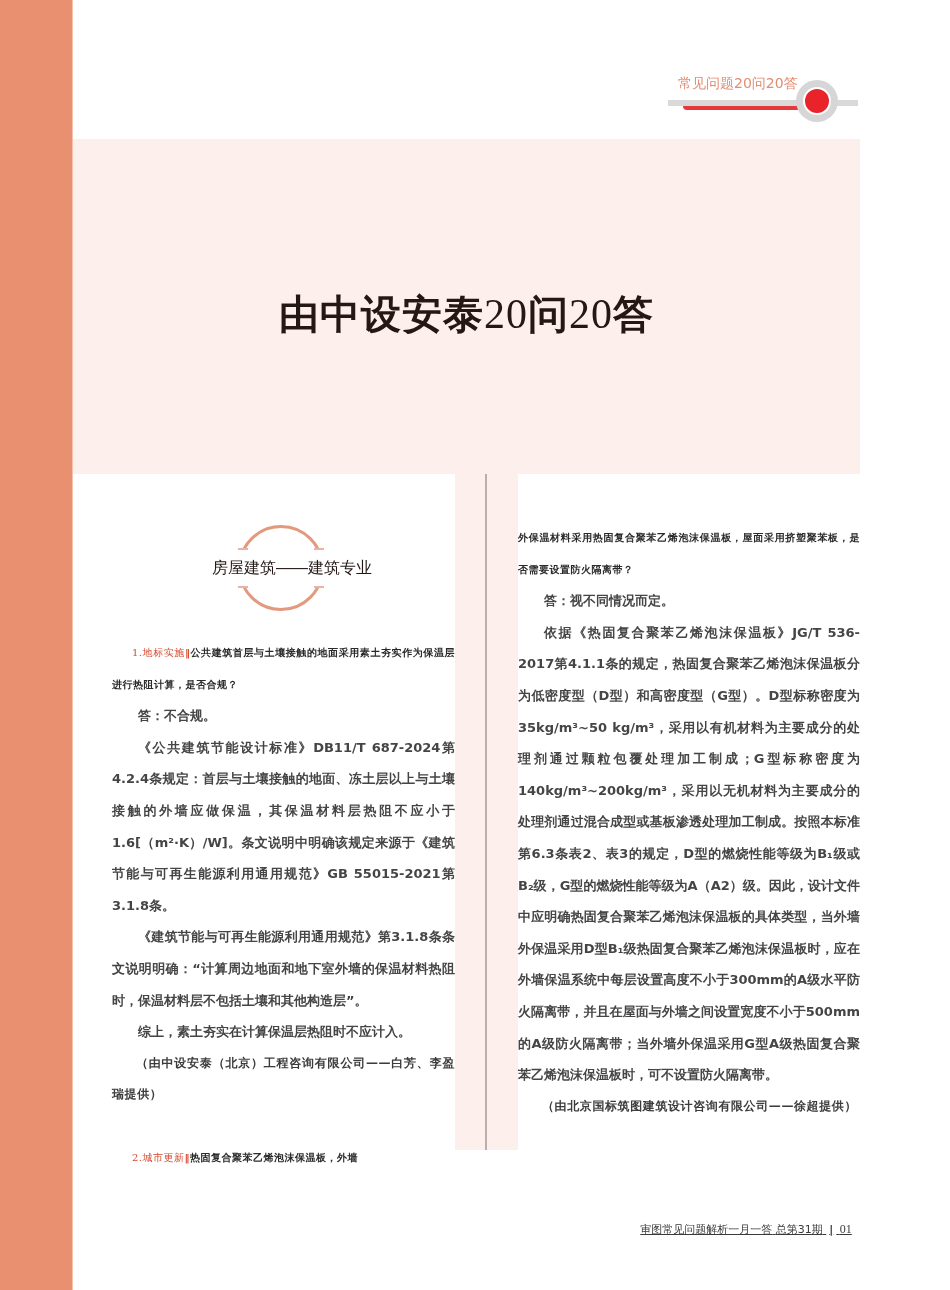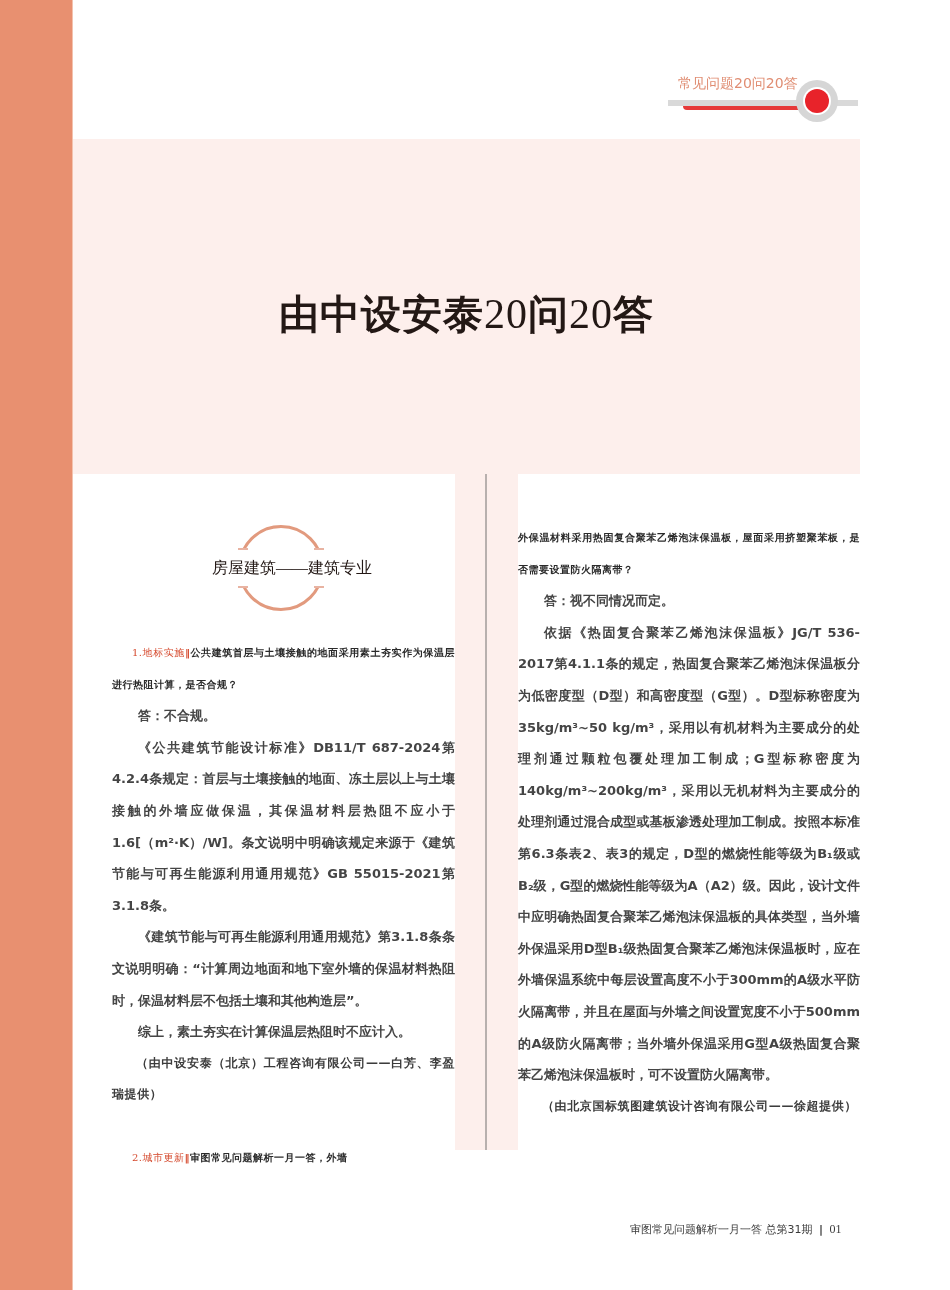--- a/index.html
+++ b/index.html
@@ -30,37 +30,37 @@
   .gutter-line { position: absolute; left: 485px; top: 474px; width: 2px; height: 676px; background: #b8b0ae; }
 
   
   .section-badge { position: absolute; left: 182px; top: 525px; width: 220px; height: 90px; }
   .arc-top { position: absolute; left: 56px; top: 0px; width: 86px; height: 86px; border-radius: 50%; border: 3px solid #e29a7e; box-sizing: border-box; clip-path: polygon(0 0, 100% 0, 100% 28%, 0 28%); }
   .arc-bottom { position: absolute; left: 56px; top: 0px; width: 86px; height: 86px; border-radius: 50%; border: 3px solid #e29a7e; box-sizing: border-box; clip-path: polygon(0 72%, 100% 72%, 100% 100%, 0 100%); }
   .arc-tick-l { position: absolute; left: 56px; top: 23px; width: 10px; height: 2px; background: #e8b3a2; }
   .arc-tick-r { position: absolute; left: 132px; top: 23px; width: 10px; height: 2px; background: #e8b3a2; }
   .arc-tick-l2 { position: absolute; left: 56px; top: 61px; width: 10px; height: 2px; background: #e8b3a2; }
   .arc-tick-r2 { position: absolute; left: 132px; top: 61px; width: 10px; height: 2px; background: #e8b3a2; }
-  .section-label { position: absolute; left: 0; top: 33px; width: 220px; text-align: center; font-family: Liberation Serif, serif; font-size: 16px; color: #231815; white-space: nowrap; }
+  .section-label { position: absolute; left: 0; top: 33px; width: 220px; text-align: center; font-family: Liberation Sans, sans-serif; font-size: 16px; color: #231815; white-space: nowrap; }
 
   
   .col { position: absolute; font-size: 13.2px; line-height: 31.6px; color: #3c3c3c; text-align: justify; }
   .col-left { left: 112px; top: 637px; width: 343px; }
   .col-right { left: 518px; top: 522px; width: 342px; }
   .col p { margin: 0; }
   .indent { text-indent: 2em; font-weight: bold; }
   .q { font-family: "DejaVu Serif", serif; color: #2a2a2a; font-weight: bold; font-size: 10px; letter-spacing: 0.5px; }
   .q-tag { color: #d5492d; font-weight: normal; margin-top: 24px; }
   .q-bar { color: #d5492d; font-weight: bold; }
   .ans { font-family: "DejaVu Sans", sans-serif; font-size: 13px; color: #454545; }
   .credit { font-family: "DejaVu Serif", serif; font-size: 12px; color: #3c3c3c; letter-spacing: 0.6px; }
   .gap { height: 31px; }
 
   
-  .footer { position: absolute; left: 630px; top: 1222px; width: 232px; text-align: left; font-family: "DejaVu Sans", sans-serif; font-size: 11px; color: #3a3a3a; white-space: nowrap; }
+  .footer { position: absolute; left: 630px; top: 1222px; width: 232px; text-align: center; font-family: "DejaVu Sans", sans-serif; font-size: 11px; color: #3a3a3a; white-space: nowrap; text-decoration: underline; }
   .footer .sep { font-weight: bold; margin: 0 3px; }
   .footer .pg { font-family: "Liberation Serif", serif; font-size: 12px; }
 </style>
 </head>
 <body>
 
 <div class="left-bar"></div>
 <div class="left-bar-edge"></div>
 
 <div class="running-header">
@@ -89,21 +89,21 @@
 </div>
 
 <div class="col col-left">
   <p class="indent q"><span class="q-tag">1.地标实施</span><span class="q-bar">‖</span><span>公共建筑首层与土壤接触的地面采用素土夯实作为保温层进行热阻计算，是否合规？</span></p>
   <p class="indent ans">答：不合规。</p>
   <p class="indent ans">《公共建筑节能设计标准》DB11/T 687-2024第4.2.4条规定：首层与土壤接触的地面、冻土层以上与土壤接触的外墙应做保温，其保温材料层热阻不应小于1.6[（m²·K）/W]。条文说明中明确该规定来源于《建筑节能与可再生能源利用通用规范》GB 55015-2021第3.1.8条。</p>
   <p class="indent ans">《建筑节能与可再生能源利用通用规范》第3.1.8条条文说明明确：“计算周边地面和地下室外墙的保温材料热阻时，保温材料层不包括土壤和其他构造层”。</p>
   <p class="indent ans">综上，素土夯实在计算保温层热阻时不应计入。</p>
   <p class="indent credit">（由中设安泰（北京）工程咨询有限公司——白芳、李盈瑞提供）</p>
   <div class="gap"></div>
-  <p class="indent q"><span class="q-tag">2.城市更新</span><span class="q-bar">‖</span><span>审图常见问题解析一月一答，外墙</span></p>
+  <p class="indent q"><span class="q-tag">2.城市更新</span><span class="q-bar">‖</span><span>热固复合聚苯乙烯泡沫保温板，外墙</span></p>
 </div>
 
 <div class="col col-right">
   <p class="q">外保温材料采用热固复合聚苯乙烯泡沫保温板，屋面采用挤塑聚苯板，是否需要设置防火隔离带？</p>
   <p class="indent ans">答：视不同情况而定。</p>
   <p class="indent ans">依据《热固复合聚苯乙烯泡沫保温板》JG/T 536-2017第4.1.1条的规定，热固复合聚苯乙烯泡沫保温板分为低密度型（D型）和高密度型（G型）。D型标称密度为 35kg/m³~50 kg/m³，采用以有机材料为主要成分的处理剂通过颗粒包覆处理加工制成；G型标称密度为140kg/m³~200kg/m³，采用以无机材料为主要成分的处理剂通过混合成型或基板渗透处理加工制成。按照本标准第6.3条表2、表3的规定，D型的燃烧性能等级为B₁级或B₂级，G型的燃烧性能等级为A（A2）级。因此，设计文件中应明确热固复合聚苯乙烯泡沫保温板的具体类型，当外墙外保温采用D型B₁级热固复合聚苯乙烯泡沫保温板时，应在外墙保温系统中每层设置高度不小于300mm的A级水平防火隔离带，并且在屋面与外墙之间设置宽度不小于500mm的A级防火隔离带；当外墙外保温采用G型A级热固复合聚苯乙烯泡沫保温板时，可不设置防火隔离带。</p>
   <p class="indent credit">（由北京国标筑图建筑设计咨询有限公司——徐超提供）</p>
 </div>
 
 <div class="footer">

